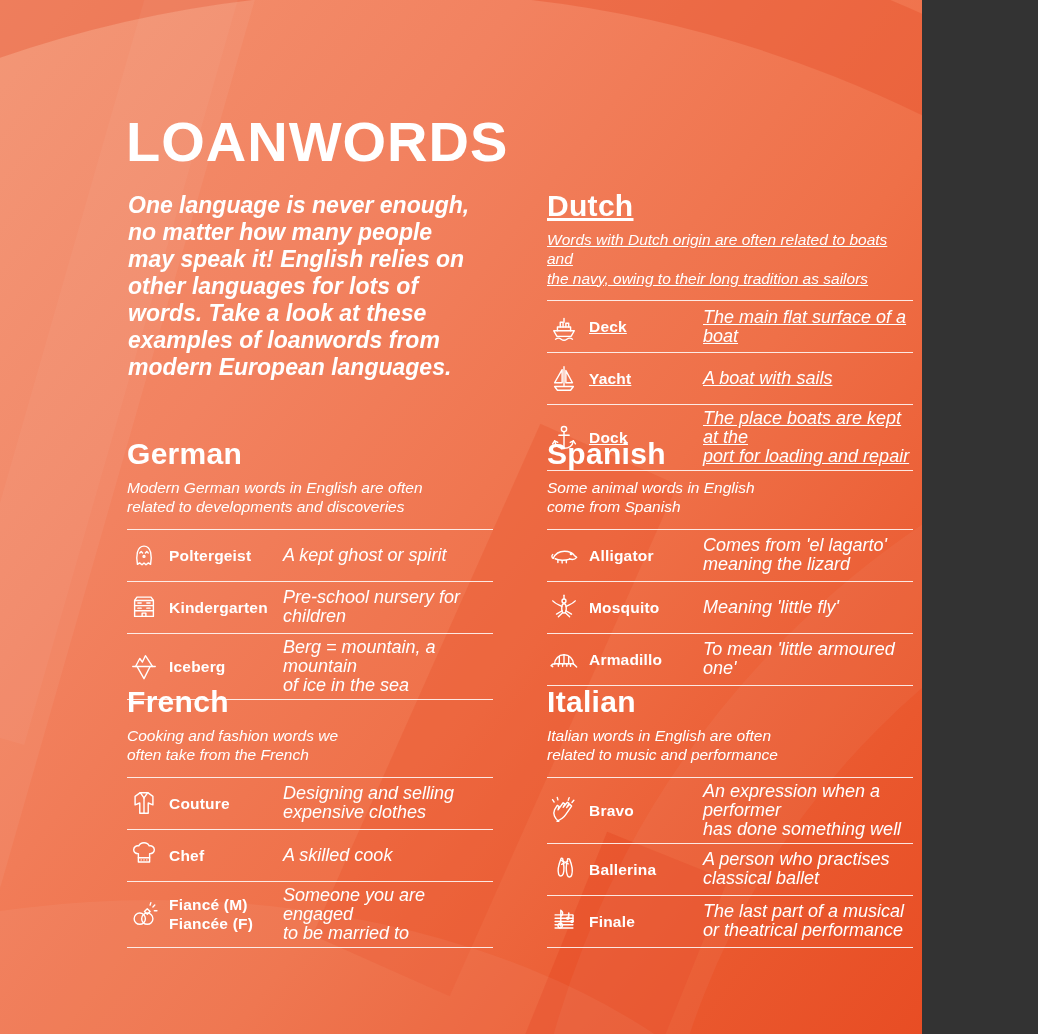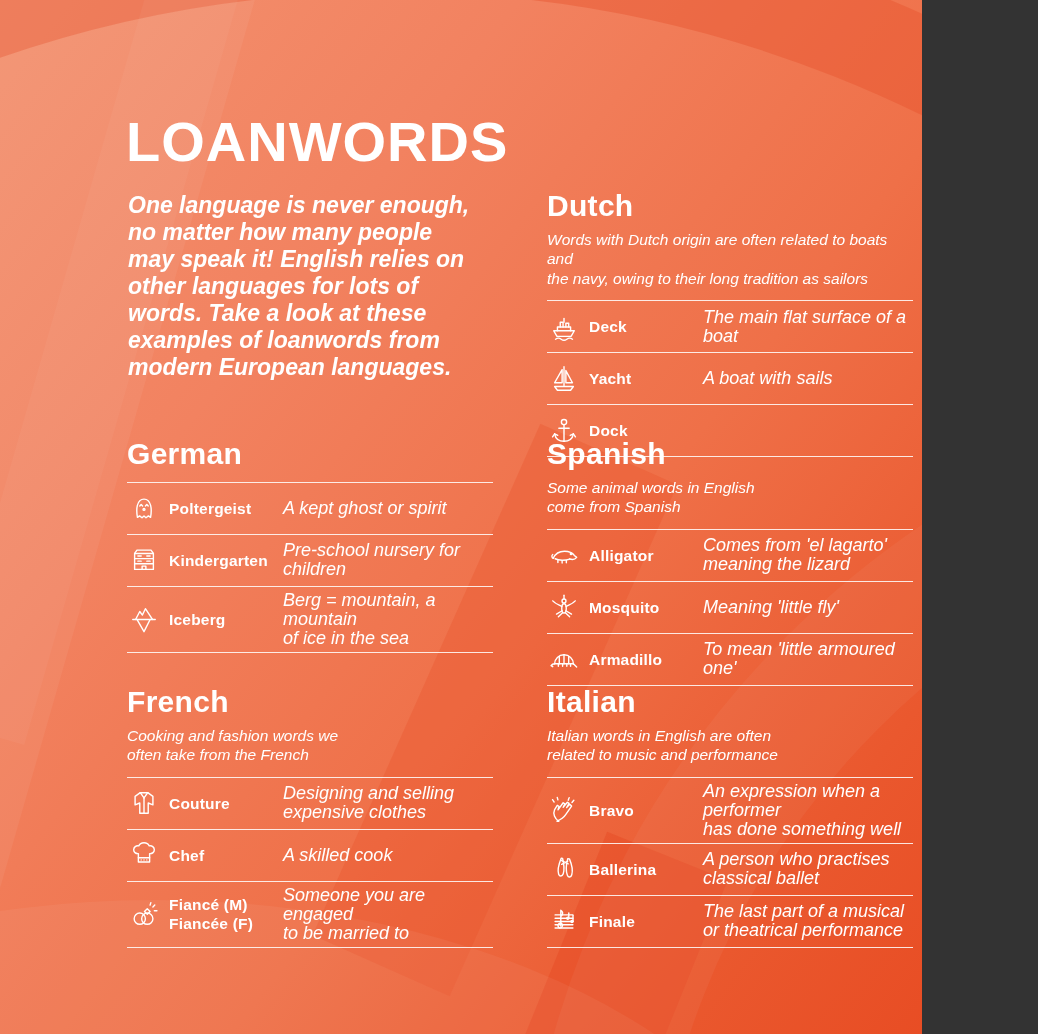--- a/index.html
+++ b/index.html
@@ -28,21 +28,21 @@
   .tbl{margin-top:12px;border-bottom:1px solid rgba(255,255,255,.85);}
   .row{display:flex;align-items:center;gap:8px;min-height:43px;padding:4px 0;
        border-top:1px solid rgba(255,255,255,.85);}
   .ic{flex:0 0 34px;display:flex;align-items:center;justify-content:center;}
   .ic svg{width:30px;height:30px;display:block;}
   .word{flex:0 0 106px;font-weight:700;font-size:15.5px;line-height:19px;letter-spacing:.2px;white-space:pre-line;}
   .desc{flex:1;font-style:italic;font-size:18px;line-height:19px;white-space:pre-line;}
 
   .pos-title{left:126px;top:114px;}
   .pos-intro{left:128px;top:192px;font-weight:bold;}
-  .pos-dutch{left:547px;top:190px;}
+  .pos-dutch{left:547px;top:190px;text-decoration:underline;}
   .pos-german{left:127px;top:438px;}
   .pos-spanish{left:547px;top:438px;}
   .pos-french{left:127px;top:686px;}
   .pos-italian{left:547px;top:686px;}
 </style>
 </head>
 <body>
 
 <div class="poster">
   <div class="decor ring1"></div>
@@ -97,26 +97,30 @@
         <span class="ic">
             <svg viewBox="0 0 32 32" fill="none" stroke="#fff" stroke-width="1.5" stroke-linecap="round" stroke-linejoin="round">
               <circle cx="16" cy="6.5" r="2.8"></circle>
               <path d="M16 9.3V27"></path>
               <path d="M10.5 13h11"></path>
               <path d="M6 19c1 5.5 5 8 10 8s9-2.5 10-8"></path>
               <path d="M6 19l-2.2 3.2M6 19l3.4 1.6M26 19l2.2 3.2M26 19l-3.4 1.6"></path>
             </svg>
           </span>
         <span class="word">Dock</span>
+        <span class="desc">The place boats are kept at the
+port for loading and repair</span>
       </div>
     </div>
   </section>
 
   <section class="lang abs pos-german">
     <h2>German</h2>
+    <p class="sub">Modern German words in English are often
+related to developments and discoveries</p>
     <div class="tbl">
       <div class="row">
         <span class="ic">
             <svg viewBox="0 0 32 32" fill="none" stroke="#fff" stroke-width="1.5" stroke-linecap="round" stroke-linejoin="round">
               <path d="M9 26C7.5 18 8 6.5 16 6.5S24.5 18 23 26l-2.3-1.6-2.6 2-2.1-1.8-2.1 1.8-2.6-2z"></path>
               <path d="M11.5 13.8l1.5-1.6 1.5 1.6M17.5 13.8l1.5-1.6 1.5 1.6"></path>
               <circle cx="16" cy="17.5" r="1"></circle>
             </svg>
           </span>
         <span class="word">Poltergeist</span>

